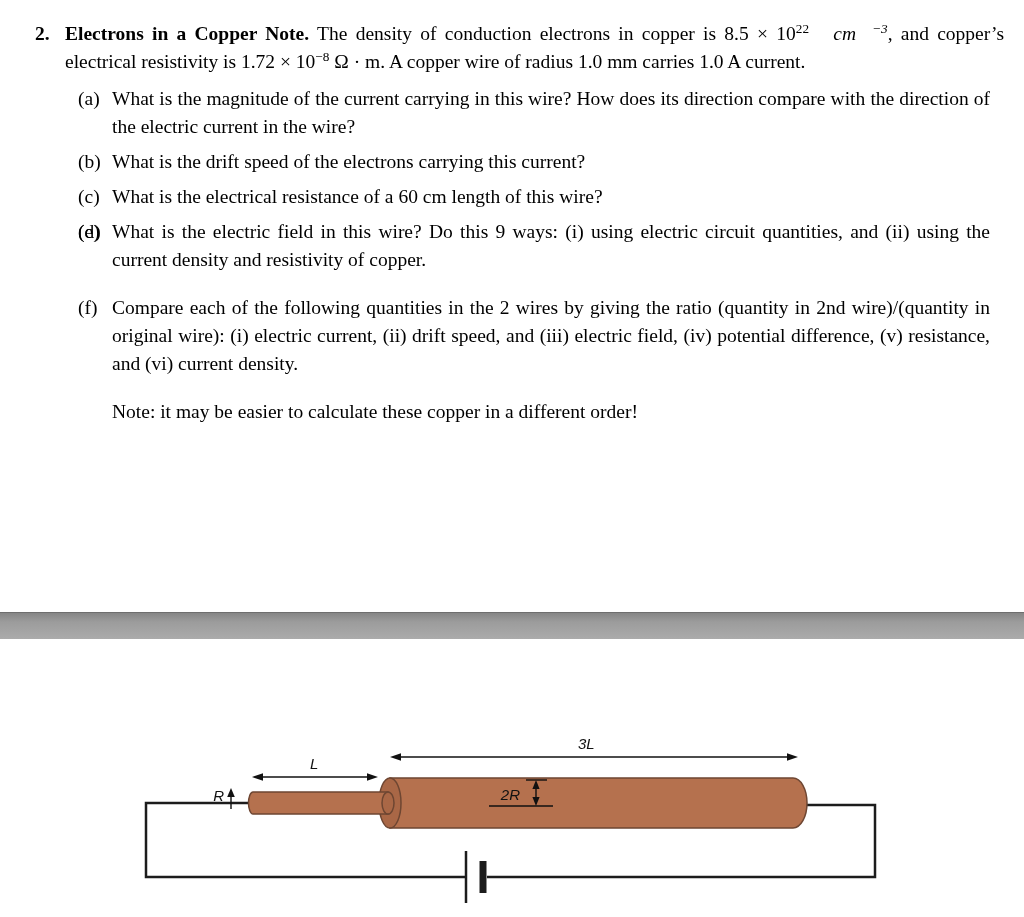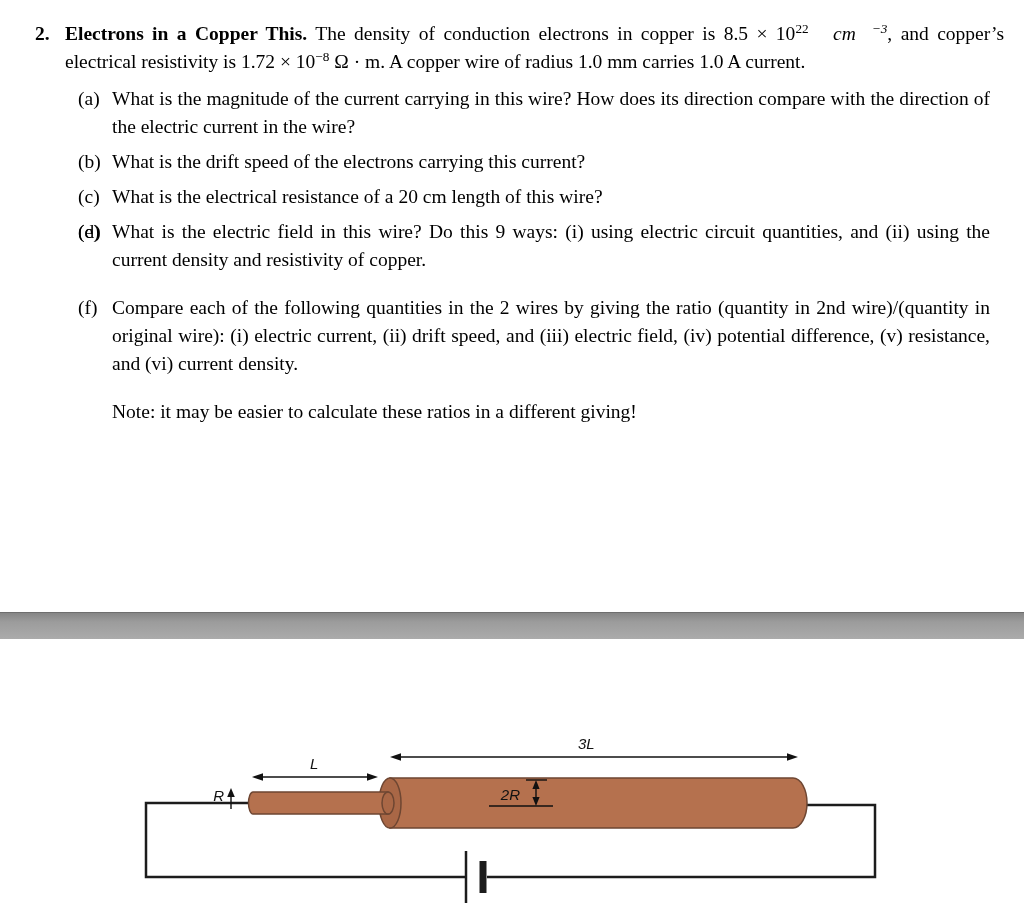--- a/index.html
+++ b/index.html
@@ -28,51 +28,51 @@
     border-top:1px solid #6e6e6e;
   }
   .figure { position:absolute; top:639px; left:0; width:1024px; height:278px; background:#fff; }
 </style>
 </head>
 <body>
 
 <div class="text-block">
 
   <p class="intro">
-    <span class="num">2.</span><b>Electrons in a Copper This.</b><span> The density of conduction electrons in copper is 8.5 × 10</span><sup>22</sup><span class="it"> cm</span><sup class="it">−3</sup><span>, and copper’s electrical resistivity is 1.72 × 10</span><sup>−8</sup><span> Ω · m. A copper wire of radius 1.0 mm carries 1.0 A current.</span>
+    <span class="num">2.</span><b>Electrons in a Copper Note.</b><span> The density of conduction electrons in copper is 8.5 × 10</span><sup>22</sup><span class="it"> cm</span><sup class="it">−3</sup><span>, and copper’s electrical resistivity is 1.72 × 10</span><sup>−8</sup><span> Ω · m. A copper wire of radius 1.0 mm carries 1.0 A current.</span>
   </p>
 
   <div class="part">
     <span class="part-label">(a)</span>
     <span>What is the magnitude of the current carrying in this wire? How does its direction compare with the direction of the electric current in the wire?</span>
   </div>
 
   <div class="part">
     <span class="part-label">(b)</span>
     <span>What is the drift speed of the electrons carrying this current?</span>
   </div>
 
   <div class="part">
     <span class="part-label">(c)</span>
-    <span>What is the electrical resistance of a 20 cm length of this wire?</span>
+    <span>What is the electrical resistance of a 60 cm length of this wire?</span>
   </div>
 
   <div class="part">
     <span class="part-label">(d)</span>
   </div>
 
   <div class="part">
     <span class="part-label">(e)</span>
     <span>What is the electric field in this wire? Do this 9 ways: (i) using electric circuit quantities, and (ii) using the current density and resistivity of copper.</span>
   </div>
 
   <div class="part">
     <span class="part-label">(f)</span>
     <div class="fpara">Compare each of the following quantities in the 2 wires by giving the ratio (quantity in 2nd wire)/(quantity in original wire): (i) electric current, (ii) drift speed, and (iii) electric field, (iv) potential difference, (v) resistance, and (vi) current density.</div>
-    <div class="fpara">Note: it may be easier to calculate these ratios in a different giving!</div>
+    <div class="fpara">Note: it may be easier to calculate these copper in a different order!</div>
   </div>
 
 </div>
 
 <div class="divider"></div>
 
 <div class="figure">
   <svg width="1024" height="278" viewBox="0 0 1024 278" xmlns="http://www.w3.org/2000/svg">
 
     <g stroke="#1c1c1c" stroke-width="2.5" fill="none">

